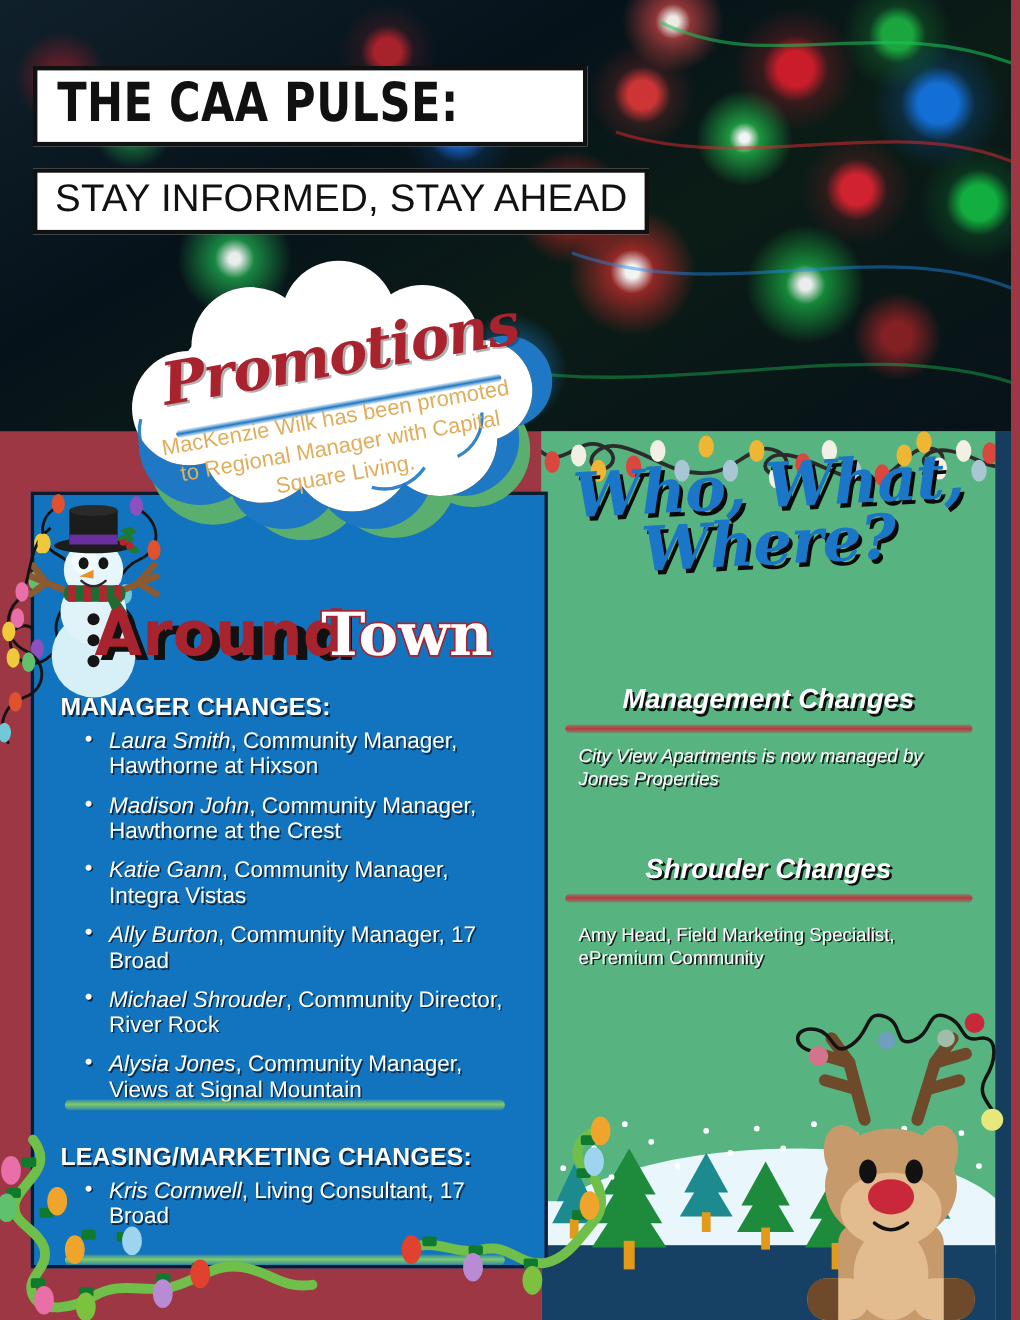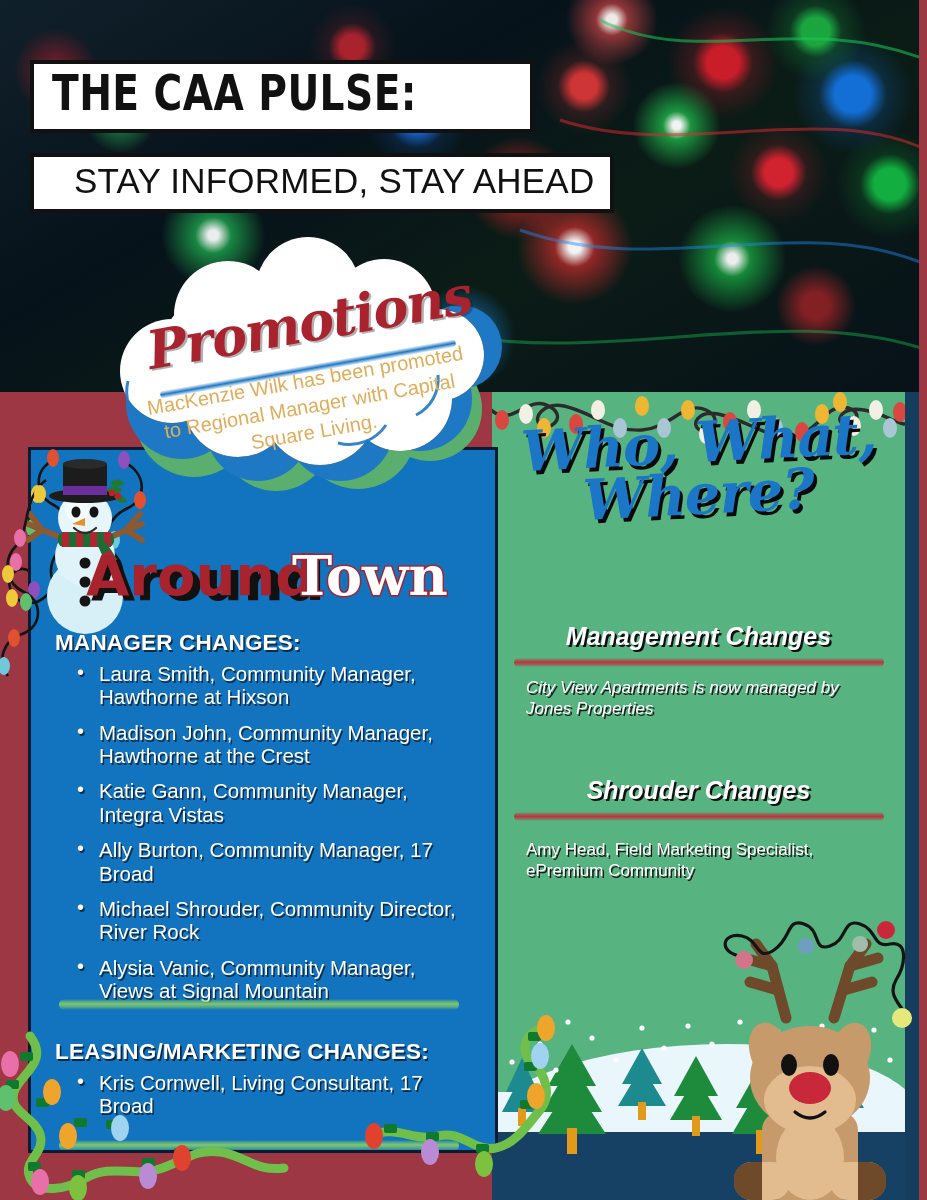--- a/index.html
+++ b/index.html
@@ -51,21 +51,21 @@
     color:#111;white-space:nowrap;transform:scaleX(.80);transform-origin:left center;
   }
   .sub-box{
     position:absolute;left:30px;top:153px;
     background:#fff;border:4px solid #111;
     padding:5px 16px 8px 16px;z-index:6;
   }
   .sub-box .t{
     font-family:"Liberation Sans", sans-serif;
     font-weight:400;font-size:35px;line-height:1.1;letter-spacing:.2px;
-    color:#111;white-space:nowrap;margin-left:24px;
+    color:#111;white-space:nowrap;
   }
   .date-badge{
     position:absolute;left:28px;top:220px;z-index:6;
     background:#6DBB86;border-radius:9px;
     padding:7px 18px 8px 18px;
   }
   .date-badge .t{
     font-family:"DejaVu Sans", sans-serif;
     font-weight:700;font-size:20px;letter-spacing:1.1px;color:#0c0c0c;white-space:nowrap;
   }
@@ -85,21 +85,21 @@
   .bullets{position:absolute;left:44px;width:400px;list-style:none;margin:0;padding:0;}
   .bullets li{
     position:relative;color:#fff;font-size:20.5px;line-height:1.14;
     margin-bottom:12px;padding-left:24px;
     text-shadow:1.5px 1.5px 0 #0a2a47;
   }
   .bullets li::before{
     content:"•";position:absolute;left:2px;top:-1px;font-size:20px;color:#fff;
     text-shadow:1.5px 1.5px 0 #0a2a47;
   }
-  .bullets .nm{font-weight:400;margin-top:32px;}
+  .bullets .nm{font-style:italic;font-weight:400;margin-top:32px;}
   .green-rule{
     position:absolute;height:11px;left:28px;width:400px;
     background:
       linear-gradient(to bottom,rgba(122,195,108,0) 0%,rgba(122,195,108,.55) 18%,rgba(126,200,110,1) 45%,rgba(122,195,108,.6) 75%,rgba(122,195,108,0) 100%);
     border-radius:6px;filter:blur(.3px);
   }
 
   
   .right-panel{
     position:absolute;left:492px;top:392px;width:413px;height:808px;
@@ -342,21 +342,21 @@
   <div class="left-panel">
 
     <div class="sect-head" style="top:180px;">MANAGER CHANGES:</div>
 
     <ul class="bullets" style="top:212px;">
       <li><span class="nm">Laura Smith</span><span>, Community Manager, Hawthorne at Hixson</span></li>
       <li><span class="nm">Madison John</span><span>, Community Manager, Hawthorne at the Crest</span></li>
       <li><span class="nm">Katie Gann</span><span>, Community Manager, Integra Vistas</span></li>
       <li><span class="nm">Ally Burton</span><span>, Community Manager, 17 Broad</span></li>
       <li><span class="nm">Michael Shrouder</span><span>, Community Director, River Rock</span></li>
-      <li><span class="nm">Alysia Vanic</span><span>, Community Manager, Views at Signal Mountain</span></li>
+      <li><span class="nm">Alysia Jones</span><span>, Community Manager, Views at Signal Mountain</span></li>
     </ul>
 
     <div class="green-rule" style="top:549px;"></div>
 
     <div class="sect-head" style="top:589px;">LEASING/MARKETING CHANGES:</div>
 
     <ul class="bullets" style="top:621px;">
       <li><span class="nm">Kris Cornwell</span><span>, Living Consultant, 17 Broad</span></li>
     </ul>
 

